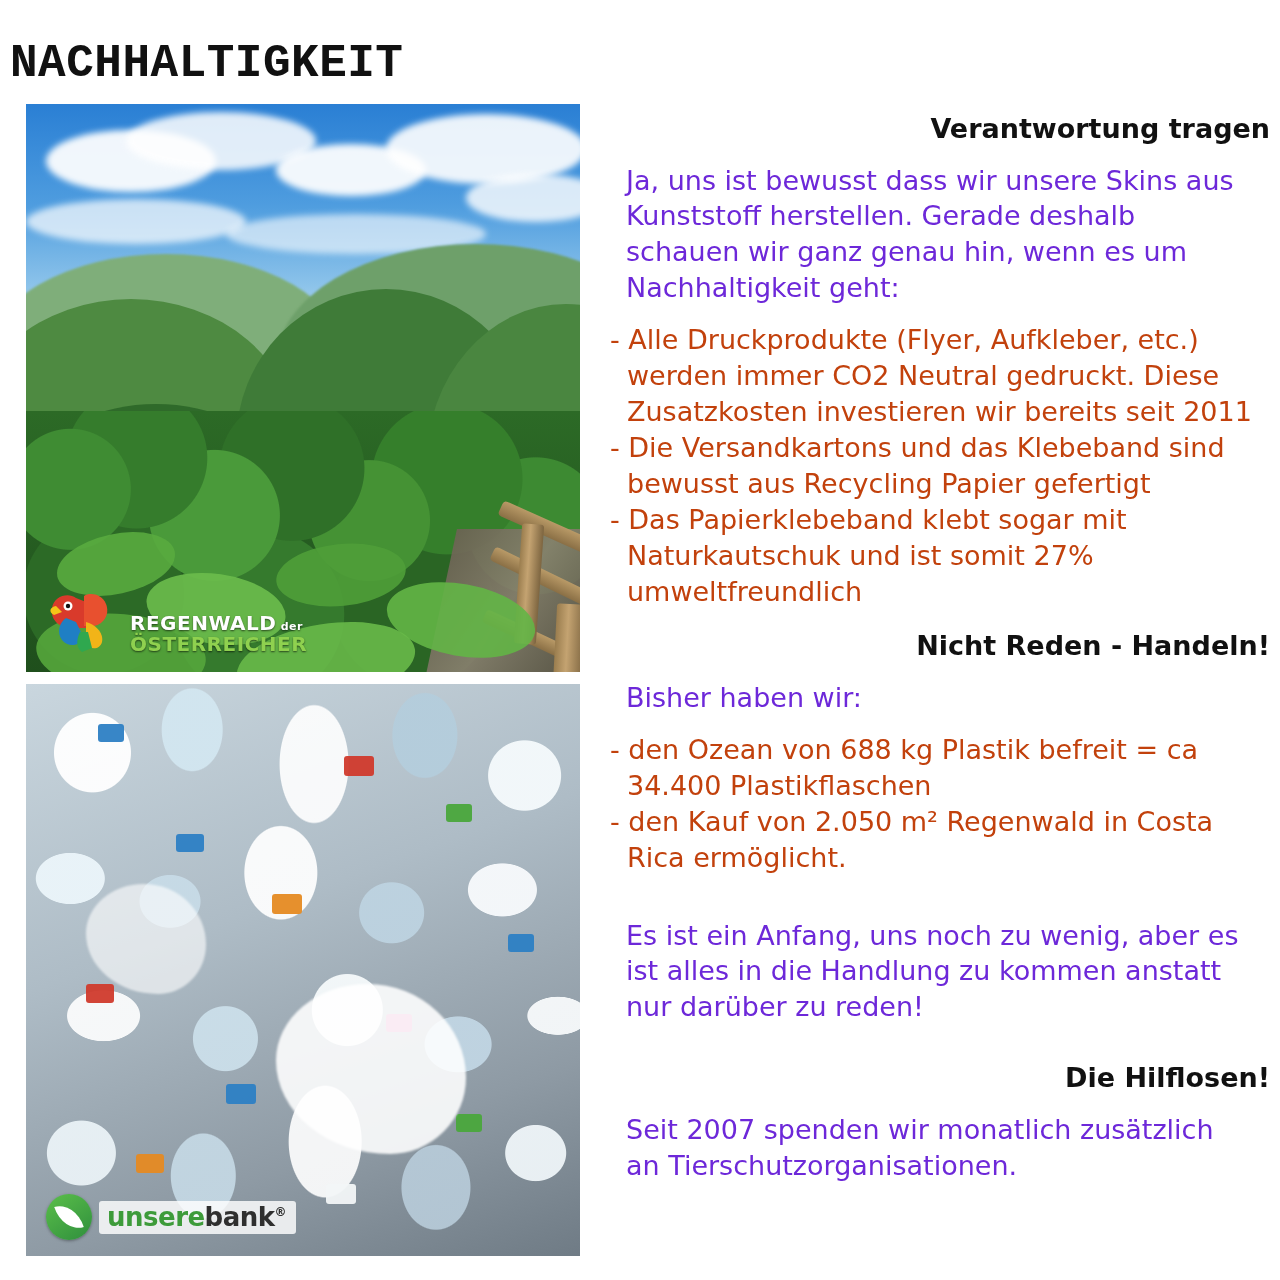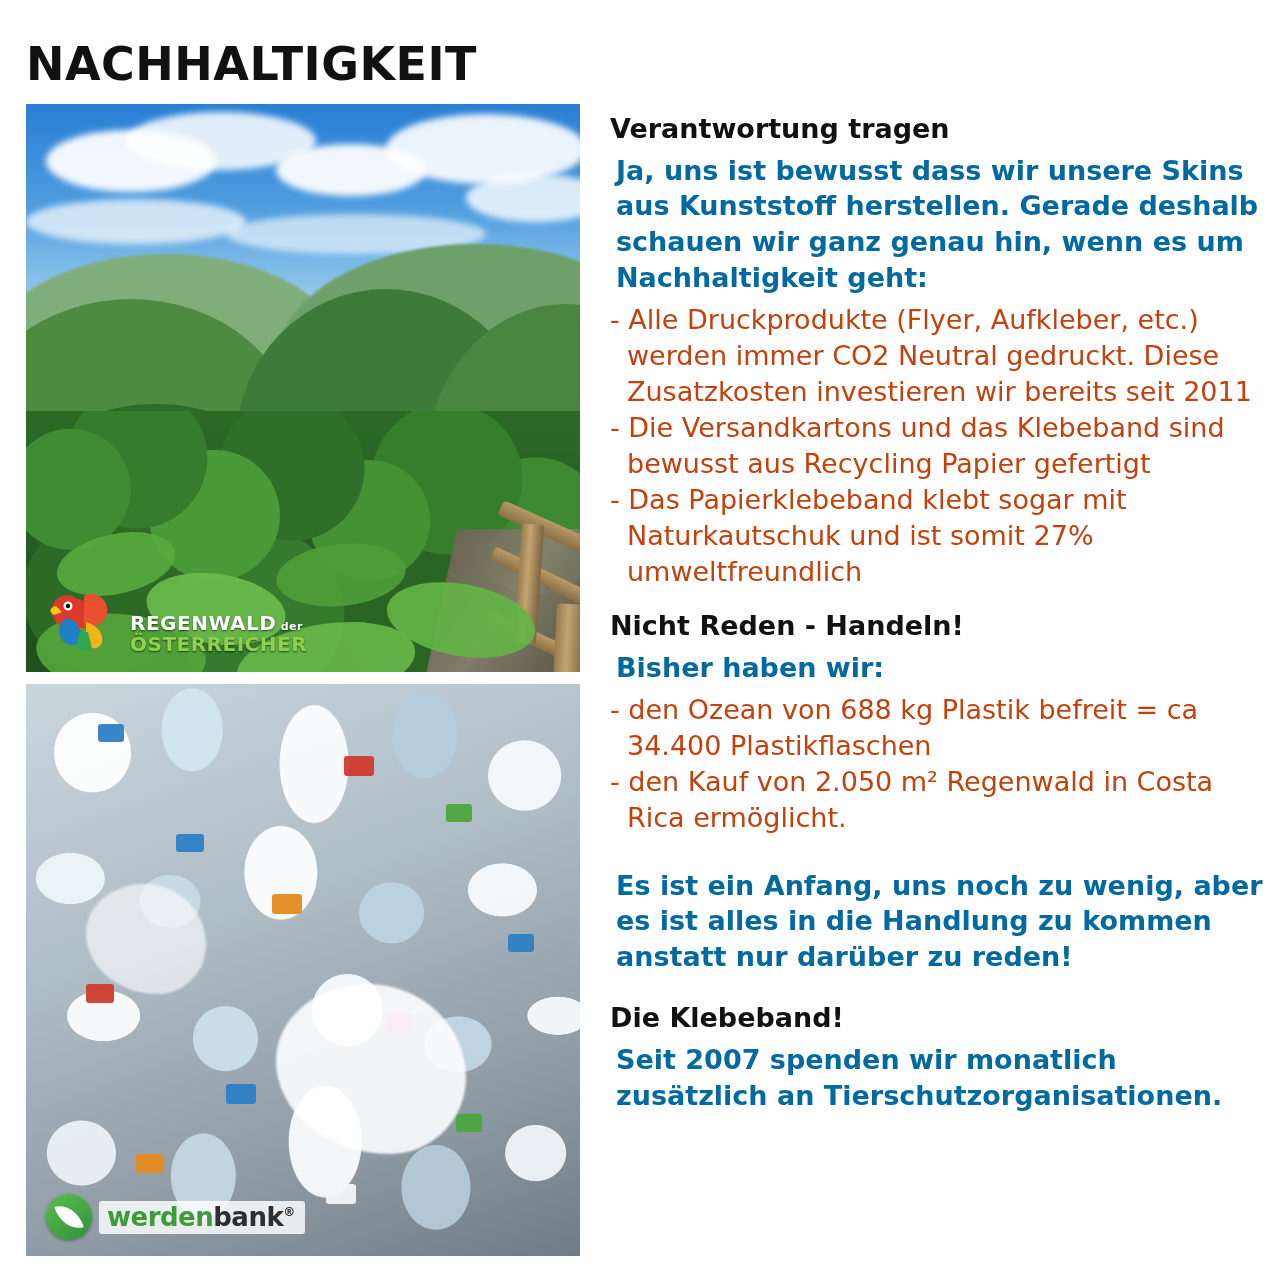--- a/index.html
+++ b/index.html
@@ -18,27 +18,28 @@
 
   #page {
     position: relative;
     width: 1280px;
     height: 1280px;
   }
 
   
   .page-title {
     position: absolute;
-    left: 26px;
+    left: 10px;
     top: 8px;
     font-size: 46px;
     font-weight: 700;
     letter-spacing: 0.5px;
     color: #111;
     line-height: 1.1;
+    font-family: Liberation Mono, monospace;
   }
 
   
   .img-rainforest {
     position: absolute;
     left: 26px;
     top: 104px;
     width: 554px;
     height: 568px;
     overflow: hidden;
@@ -256,27 +257,27 @@
     top: 112px;
     width: 660px;
   }
   .blk { margin-bottom: 0; }
   .h-sub {
     font-size: 27px;
     font-weight: 700;
     color: #111;
     line-height: 1.28;
     margin: 0 0 1px 0;
+    text-align: right;
   }
   .para {
     font-size: 27px;
     line-height: 1.33;
-    color: #0369a1;
-    margin: 6px;
-    font-weight: bold;
+    color: #6d28d9;
+    margin: 16px;
   }
   .bullets {
     list-style: none;
     margin: 0;
     padding: 0;
   }
   .bullets li {
     font-size: 27px;
     line-height: 1.33;
     color: #c2410c;
@@ -360,21 +361,21 @@
     <div class="cap cap-blue" style="left:200px; top:400px; width:30px; height:20px;"></div>
     <div class="cap cap-green" style="left:430px; top:430px; width:26px; height:18px;"></div>
     <div class="cap cap-orange" style="left:110px; top:470px; width:28px; height:19px;"></div>
     <div class="cap cap-white" style="left:300px; top:500px; width:30px; height:20px;"></div>
 
     <div class="bag" style="left:250px; top:300px; width:190px; height:170px;"></div>
     <div class="bag" style="left:60px;  top:200px; width:120px; height:110px; opacity:.7;"></div>
 
     <div class="pb-logo">
       <div class="pb-mark"></div>
-      <div class="pb-word"><span class="plastic">werden</span><span class="bank">bank</span><span class="reg">®</span></div>
+      <div class="pb-word"><span class="plastic">unsere</span><span class="bank">bank</span><span class="reg">®</span></div>
     </div>
   </div>
 
   <div class="text-col">
 
     <div class="blk">
       <div class="h-sub">Verantwortung tragen</div>
       <p class="para">Ja, uns ist bewusst dass wir unsere Skins aus Kunststoff herstellen. Gerade deshalb schauen wir ganz genau hin, wenn es um Nachhaltigkeit geht:</p>
       <ul class="bullets">
         <li>- Alle Druckprodukte (Flyer, Aufkleber, etc.) werden immer CO2 Neutral gedruckt. Diese Zusatzkosten investieren wir bereits seit 2011</li>
@@ -392,18 +393,18 @@
         <li>- den Ozean von 688 kg Plastik befreit = ca 34.400 Plastikflaschen</li>
         <li>- den Kauf von 2.050 m² Regenwald in Costa Rica ermöglicht.</li>
       </ul>
       <div class="gap-lg"></div>
       <p class="para">Es ist ein Anfang, uns noch zu wenig, aber es ist alles in die Handlung zu kommen anstatt nur darüber zu reden!</p>
     </div>
 
     <div class="gap-md"></div>
 
     <div class="blk">
-      <div class="h-sub">Die Klebeband!</div>
+      <div class="h-sub">Die Hilflosen!</div>
       <p class="para">Seit 2007 spenden wir monatlich zusätzlich an Tierschutzorganisationen.</p>
     </div>
 
   </div>
 </div>
 
 </body></html>

